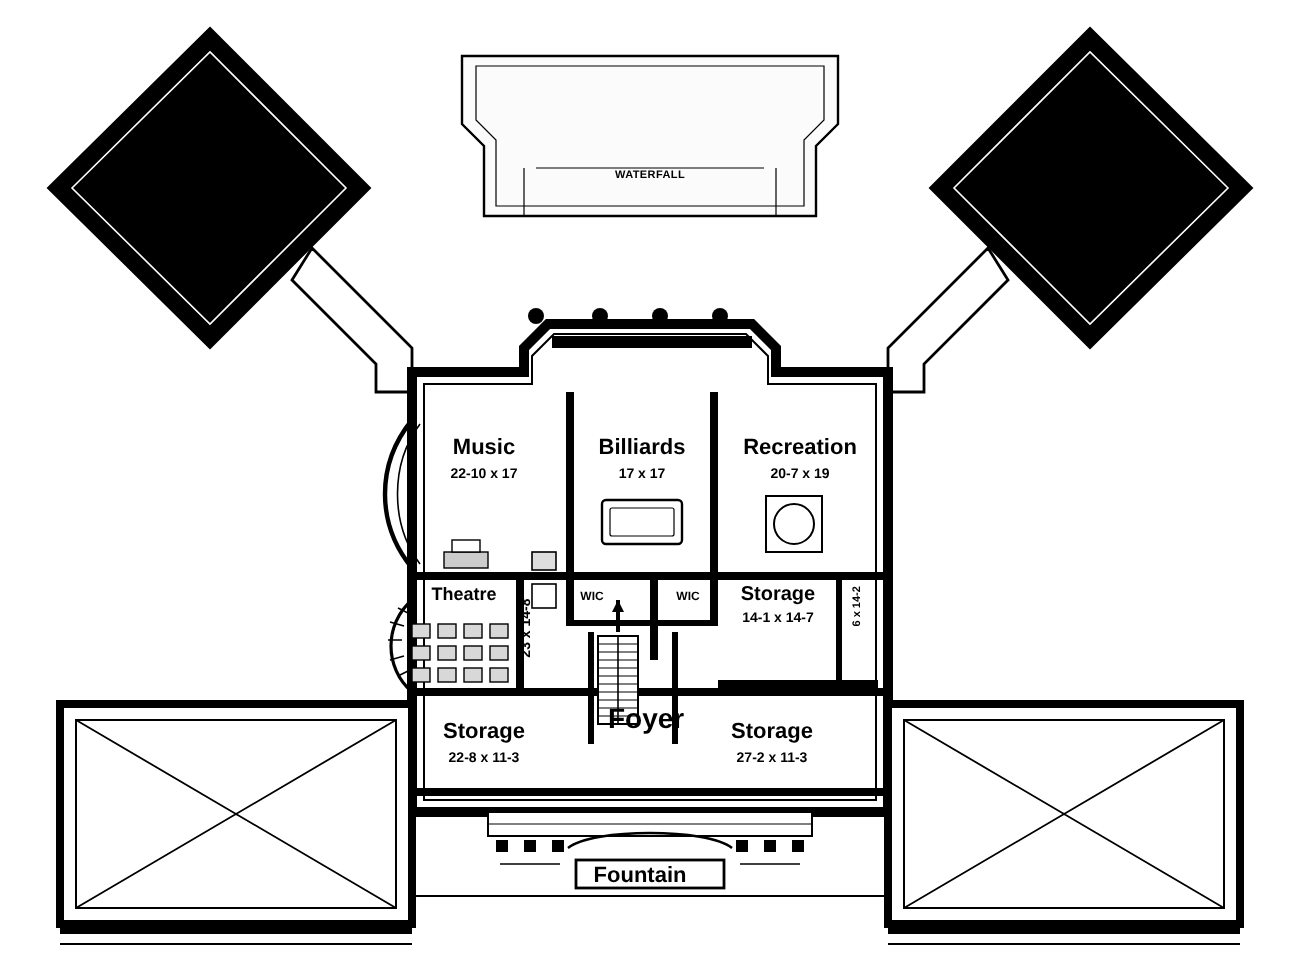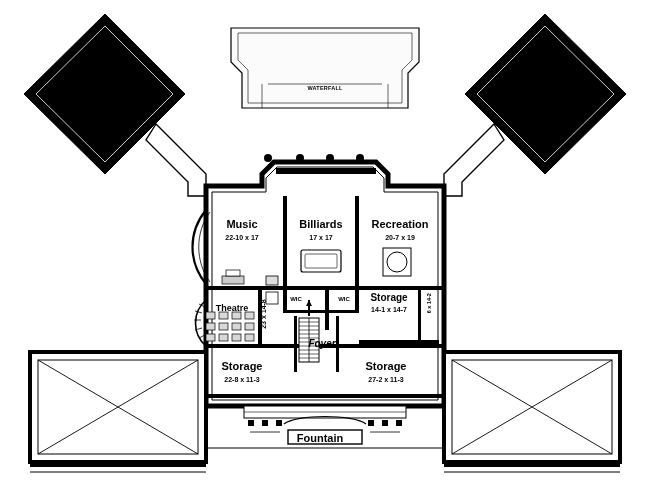--- a/index.html
+++ b/index.html
@@ -231,36 +231,36 @@
 
   <div class="lbl room-name" style="left:200px; top:218px; width:84px;">Music</div>
   <div class="lbl room-dim" style="left:200px; top:234px; width:84px;">22-10 x 17</div>
 
   <div class="lbl room-name" style="left:287px; top:218px; width:68px;text-align:center;">Billiards</div>
   <div class="lbl room-dim" style="left:287px; top:234px; width:68px;">17 x 17</div>
 
   <div class="lbl room-name" style="left:358px; top:218px; width:84px;">Recreation</div>
   <div class="lbl room-dim" style="left:358px; top:234px; width:84px;">20-7 x 19</div>
 
-  <div class="lbl" style="left:204px; top:303px; width:56px; font-size:9px; font-weight:bold;">Theatre</div>
+  <div class="lbl" style="left:204px; top:292px; width:56px; font-size:9px; font-weight:bold;">Theatre</div>
   <div class="lbl room-dim vert" style="left:236px; top:310px; width:56px;">23 x 14-8</div>
 
   <div class="lbl tiny" style="left:283px; top:296px; width:26px;">WIC</div>
   <div class="lbl tiny" style="left:331px; top:296px; width:26px;">WIC</div>
 
   <div class="lbl" style="left:360px; top:292px; width:58px; font-size:10px; font-weight:bold;">Storage</div>
   <div class="lbl room-dim" style="left:360px; top:306px; width:58px;">14-1 x 14-7</div>
 
   <div class="lbl" style="left:406px; top:300px; width:46px; font-size:5.5px; font-weight:bold;">
     <span class="vert" style="display:inline-block;">6 x 14-2</span>
   </div>
 
   <div class="lbl room-name" style="left:196px; top:360px; width:92px;">Storage</div>
   <div class="lbl room-dim" style="left:196px; top:376px; width:92px;">22-8 x 11-3</div>
 
   <div class="lbl room-name" style="left:340px; top:360px; width:92px;">Storage</div>
   <div class="lbl room-dim" style="left:340px; top:376px; width:92px;">27-2 x 11-3</div>
 
-  <div class="lbl tiny" style="left:304px; top:338px; width:36px; font-size:10px;font-style:italic;">Foyer</div>
+  <div class="lbl tiny" style="left:304px; top:351px; width:36px; font-size:14px;">Foyer</div>
 
   <div class="lbl mid" style="left:288px; top:432px; width:64px;">Fountain</div>
 
 </div>
 
 </body></html>

